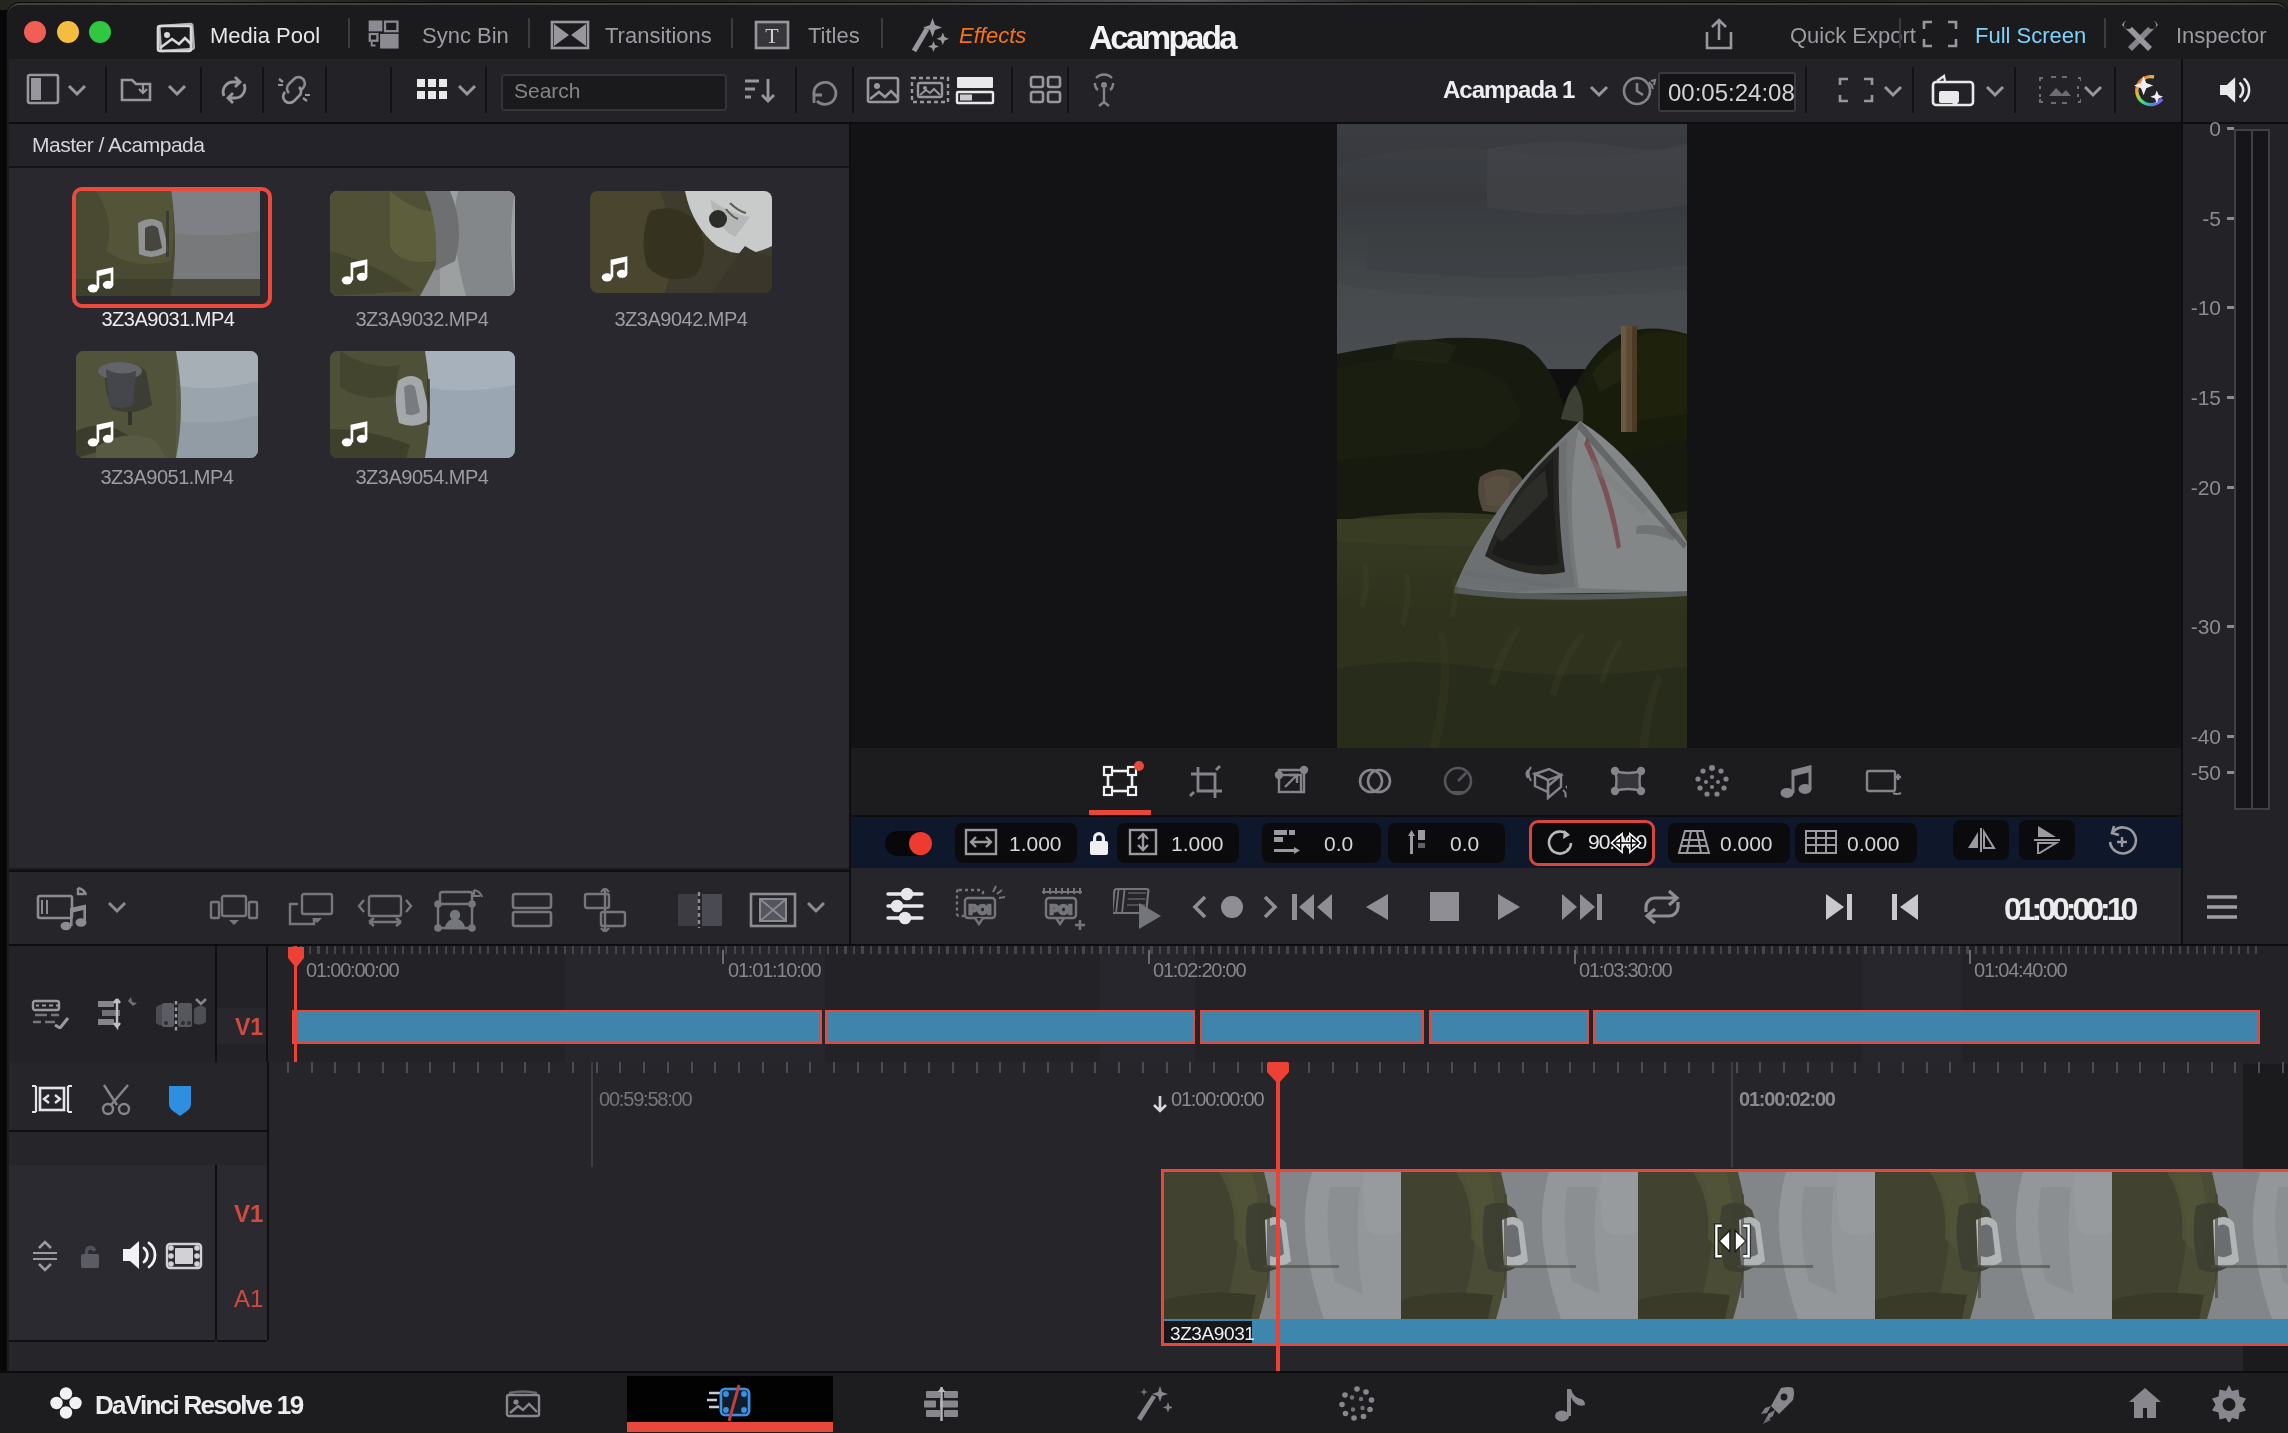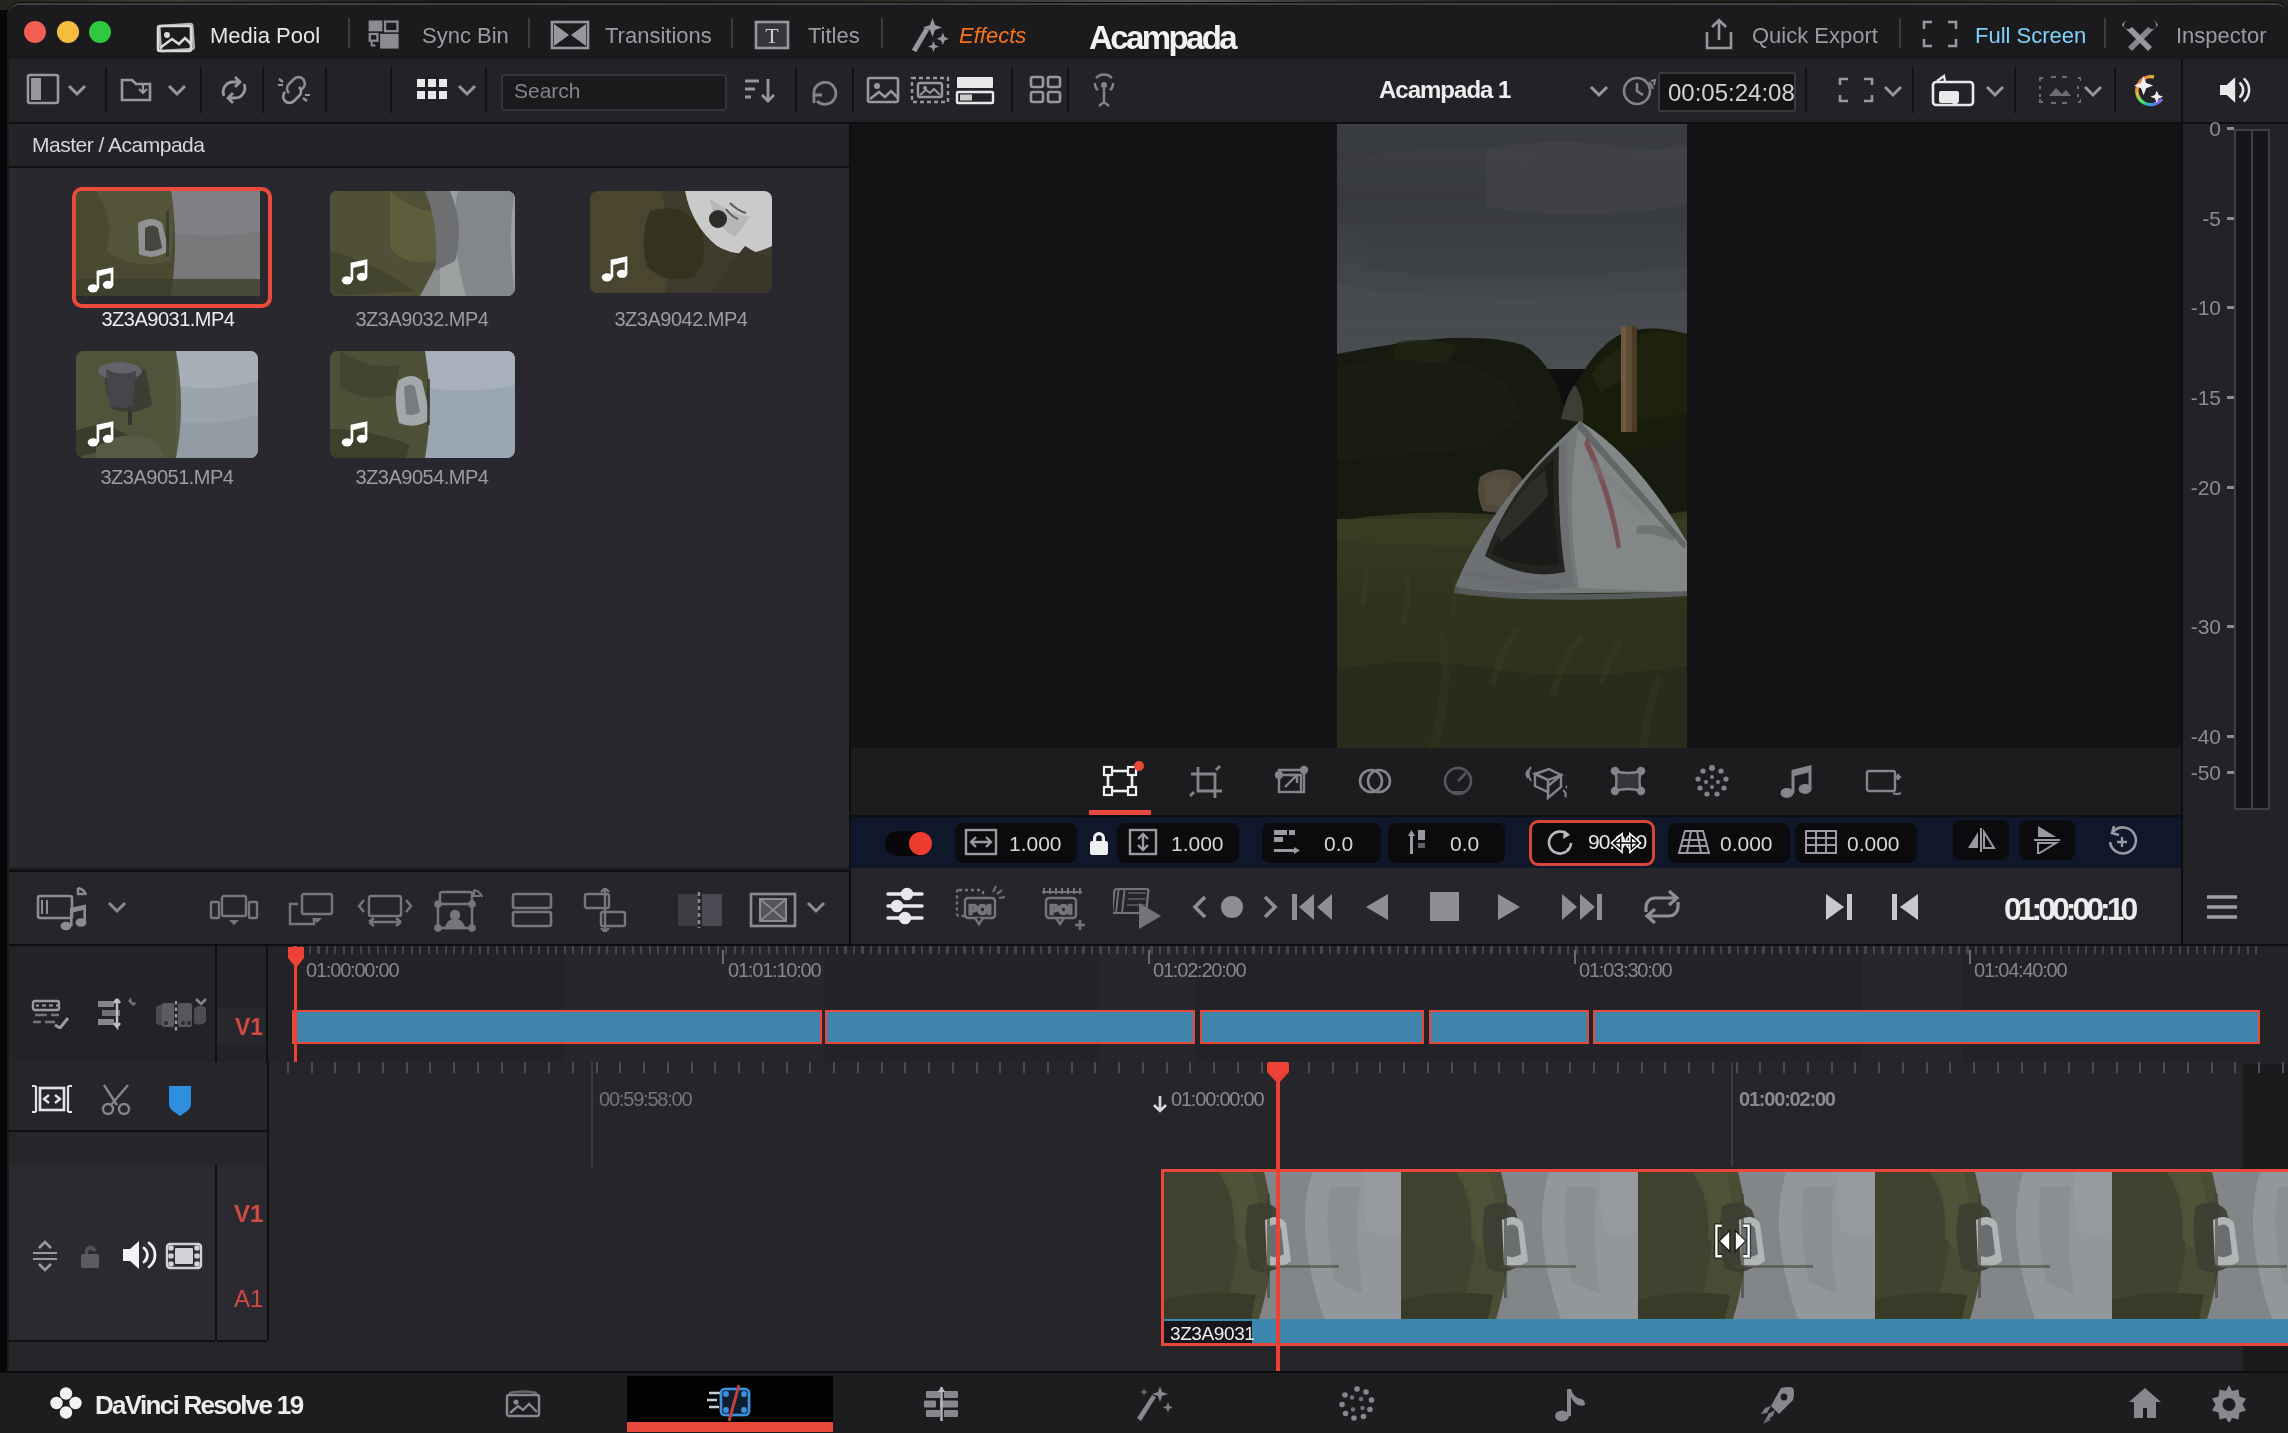--- a/index.html
+++ b/index.html
@@ -83,21 +83,21 @@
     <div class="abs txt" style="left:1080px;top:14px;font-size:33px;letter-spacing:-2.6px;font-weight:bold;color:#f2f2f4;">Acampada</div>
 
     <div class="abs ic" style="left:1690px;top:11px;">
         <svg width="38" height="38" viewBox="0 0 38 38">
           <g fill="none" stroke="#97979d" stroke-width="2.6">
             <path d="M8 16 v16 h24 v-16"></path>
             <path d="M20 4 v20 M13 11 l7-7 7 7"></path>
           </g>
         </svg>
       </div>
-    <div class="abs txt" style="left:1743px;top:18px;font-size:22px;color:#9b9ba1;">Quick Export</div>
+    <div class="abs txt" style="left:1781px;top:18px;font-size:22px;color:#9b9ba1;">Quick Export</div>
     <div class="abs" style="left:1890px;top:13px;width:2px;height:30px;background:#3c3c40;"></div>
 
     <div class="abs ic" style="left:1911px;top:14px;">
         <svg width="40" height="30" viewBox="0 0 40 30">
           <g fill="none" stroke="#97979d" stroke-width="2.6">
             <path d="M12 3 H4 v7 M28 3 h8 v7 M12 27 H4 v-7 M28 27 h8 v-7"></path>
           </g>
         </svg>
       </div>
     <div class="abs txt" style="left:1966px;top:18px;font-size:22px;color:#7dd3fc;">Full Screen</div>
@@ -247,21 +247,21 @@
     <div class="abs ic" style="left:1078px;top:13px;">
         <svg width="34" height="36" viewBox="0 0 34 36">
           <g stroke="#83838a" fill="none" stroke-width="2.4">
             <circle cx="17" cy="13" r="3" fill="#83838a" stroke="none"></circle>
             <path d="M17 16 v14 m-5 4 l5-4 5 4"></path>
             <path d="M9 6 a11 11 0 0 1 16 0 M11 18 a8 8 0 0 1 -3-7 M23 18 a8 8 0 0 0 3-7"></path>
           </g>
         </svg>
       </div>
 
-    <div class="abs txt" style="left:1370px;top:17px;font-size:24px;letter-spacing:-1px;font-weight:bold;color:#eeeef0;">Acampada 1</div>
+    <div class="abs txt" style="left:1434px;top:17px;font-size:24px;letter-spacing:-1px;font-weight:bold;color:#eeeef0;">Acampada 1</div>
     <div class="abs ic" style="left:1578px;top:24px;">
         <svg width="24" height="16" viewBox="0 0 24 16">
           <path d="M4 4 l8 8 8-8" fill="none" stroke="#97979d" stroke-width="3"></path>
         </svg>
       </div>
     <div class="abs ic" style="left:1610px;top:13px;">
         <svg width="40" height="38" viewBox="0 0 40 38">
           <g fill="none" stroke="#83838a" stroke-width="2.6">
             <circle cx="18" cy="19" r="13"></circle>
             <path d="M18 11 v8 l6 4"></path>

